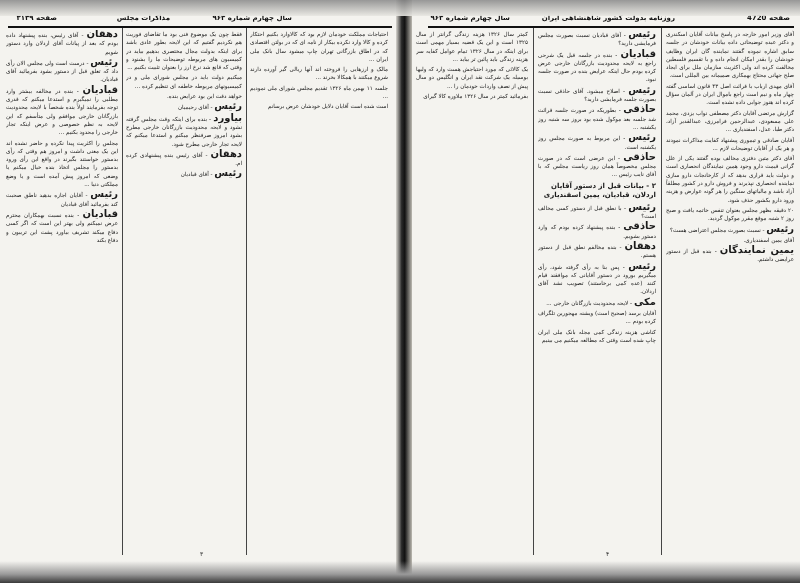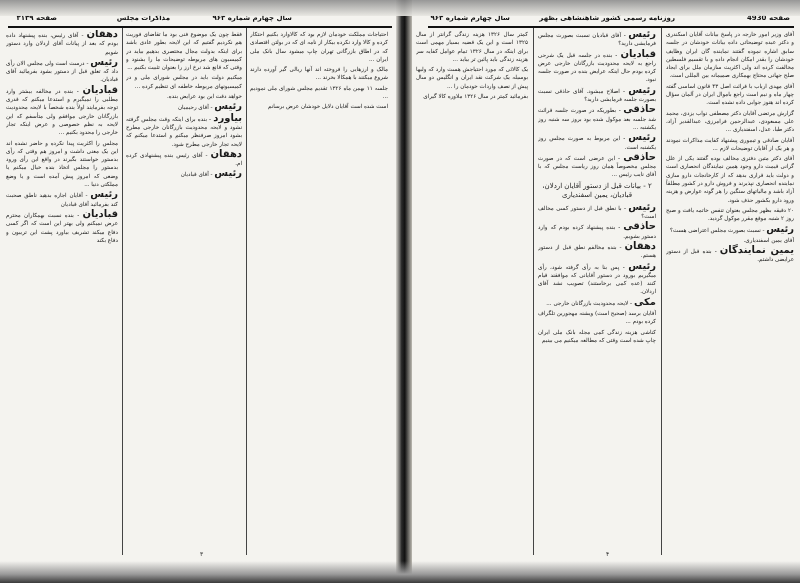--- a/index.html
+++ b/index.html
@@ -10,21 +10,21 @@
   .page.right{left:408px;width:392px;}
   .gutter{position:absolute;left:396px;top:0;width:16px;height:583px;background:linear-gradient(90deg,#d8d6d0 0%,#2a2a2a 35%,#111 55%,#bdbab2 100%);}
   .topshade{position:absolute;left:0;top:0;width:800px;height:16px;background:linear-gradient(180deg,#8d8d8d,#e8e7e2);opacity:.9;}
   .bottomshade{position:absolute;left:0;bottom:0;width:800px;height:22px;background:linear-gradient(0deg,#3a3a3a 0%,#9a9a9a 40%,rgba(240,240,235,0) 100%);}
   .header{position:absolute;top:14px;height:12px;font-size:7px;font-weight:bold;color:#111;direction:rtl;}
   .header span{position:absolute;top:0;white-space:nowrap;margin-left:36px;}
   .rule{position:absolute;top:26px;height:2px;background:#111;}
   .col{position:absolute;top:30px;bottom:30px;direction:rtl;text-align:justify;font-size:5.6px;line-height:8.3px;color:#1a1a1a;overflow:hidden;font-family:"DejaVu Sans",sans-serif;}
   .col p{margin:0 0 2px 0;}
   .col b{font-size:10px;font-weight:bold;}
-  .col .hd{text-align:center;font-weight:normal;font-size:7px;line-height:9px;margin:3px 0;}
+  .col .hd{text-align:right;font-weight:bold;font-size:7px;line-height:9px;margin:3px 0;}
   .vr{position:absolute;top:28px;bottom:28px;width:1px;background:#444;}
   .pageno{position:absolute;bottom:26px;font-size:6px;color:#222;}
 </style>
 </head>
 <body>
 
 <div class="spread">
 
   <div class="page left">
     <div class="header" style="left:0;width:402px;">
@@ -60,22 +60,22 @@
       <p>مجلس را اکثریت پیدا نکرده و حاضر نشده اند این یک معنی داشت و امروز هم وقتی که رأی بدستور خواستند بگیرند در واقع این رأی ورود بدستور را مجلس اتخاذ بنده خیال میکنم یا وضعی که امروز پیش آمده است و یا وضع مملکتی دنیا ...</p>
       <p><b>رئیس</b> <span>- آقایان اجازه بدهید ناطق صحبت کند بفرمائید آقای قبادیان</span></p>
       <p><b>قبادیان</b> <span>- بنده نسبت بهمکاران محترم عرض نمیکنم ولی بهتر این است که اگر کسی دفاع میکند تشریف بیاورد پشت این تریبون و دفاع بکند</span></p>
     </div>
 
     <div class="pageno" style="left:200px;">۳</div>
   </div>
 
   <div class="page right">
     <div class="header" style="left:0;width:392px;">
-      <span style="right:10px;">صفحه 4930</span>
-      <span style="right:125px;">روزنامه رسمی کشور شاهنشاهی بظهر</span>
+      <span style="right:10px;">صفحه 4720</span>
+      <span style="right:125px;">روزنامه بدولت کشور شاهنشاهی ایران</span>
       <span style="right:290px;">سال چهارم شماره ۹۶۳</span>
     </div>
     <div class="rule" style="left:20px;width:366px;"></div>
 
     <div class="col" style="left:258px;width:128px;">
       <p>آقای وزیر امور خارجه در پاسخ بیانات آقایان اسکندری و دکتر عبده توضیحاتی داده بیانات خودشان در جلسه سابق اشاره نموده گفتند نماینده گان ایران وظایف خودشان را بقدر امکان انجام داده و با تقسیم فلسطین مخالفت کرده اند ولی اکثریت سازمان ملل برای ایجاد صلح جهانی محتاج بهمکاری صمیمانه بین المللی است.</p>
       <p>آقای مهدی ارباب با قرائت اصل ۴۳ قانون اساسی گفته چهار ماه و نیم است راجع باموال ایران در آلمان سؤال کرده اند هنوز جوابی داده نشده است.</p>
       <p>گزارش مرتضی آقایان دکتر مصطفی نواب یزدی، محمد علی مسعودی، عبدالرحمن فرامرزی، عبدالقدیر آزاد، دکتر طبا، عدل، اسفندیاری ...</p>
       <p>آقایان صادقی و تیموری پیشنهاد کفایت مذاکرات نمودند و هر یک از آقایان توضیحات لازم ...</p>
       <p>آقای دکتر متین دفتری مخالف بوده گفتند یکی از علل گرانی قیمت دارو وجود همین نمایندگان انحصاری است و دولت باید قراری بدهد که از کارخانجات دارو سازی نماینده انحصاری نپذیرند و فروش دارو در کشور مطلقاً آزاد باشد و مالیاتهای سنگین را هر گونه عوارض و هزینه ورود دارو بکشور حذف شود.</p>

